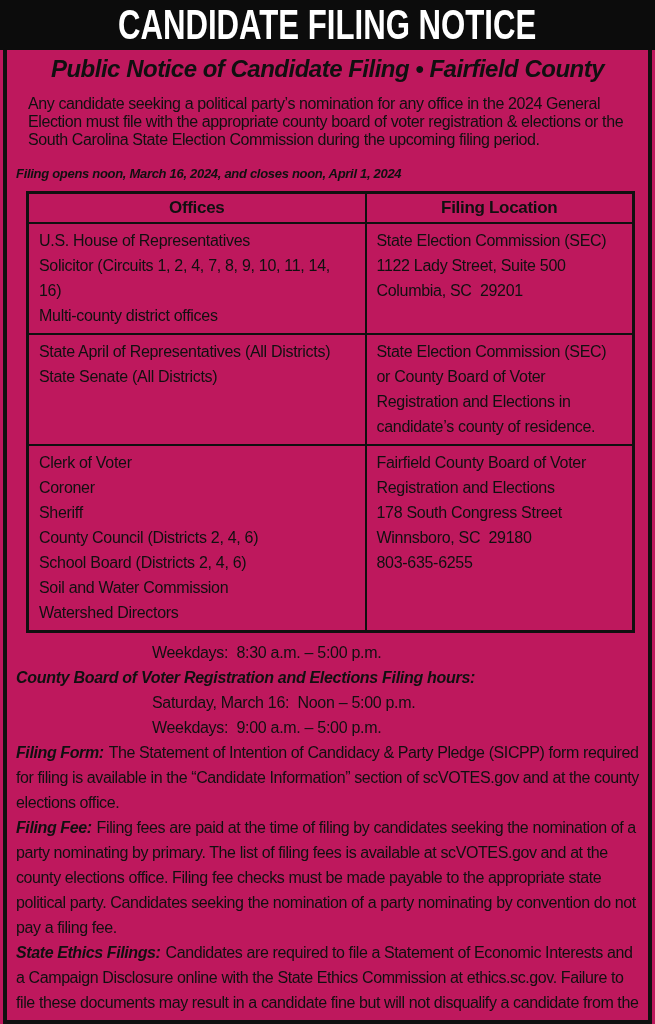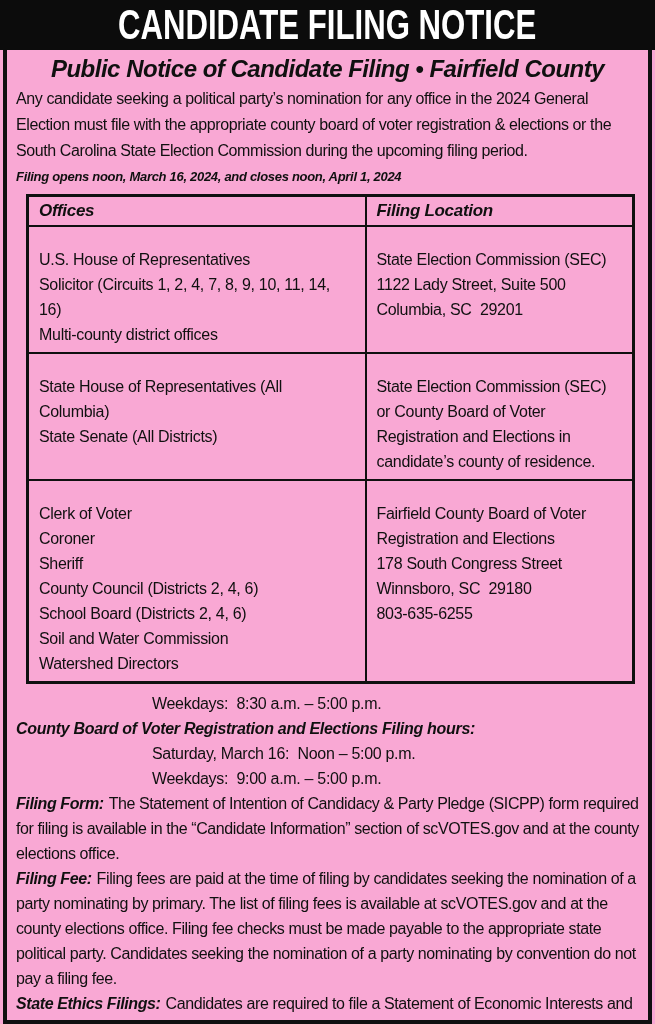--- a/index.html
+++ b/index.html
@@ -6,21 +6,21 @@
     margin: 0;
     padding: 0;
     background: #ffffff;
     font-family: "Liberation Sans", sans-serif;
     color: #101010;
   }
   .page {
     position: relative;
     width: 655px;
     height: 1024px;
-    background: #f9a8d4;
+    background: #be185d;
     overflow: hidden;
   }
   .banner {
     height: 50px;
     background: #0c0c0c;
     display: flex;
     align-items: center;
     justify-content: center;
   }
   .banner-title {
@@ -42,23 +42,23 @@
   }
   .heading {
     margin: 2px 0 3px 0;
     text-align: center;
     font-style: italic;
     font-weight: bold;
     font-size: 24px;
     letter-spacing: -0.5px;
   }
   .intro {
-    margin: 0;
+    margin: 12px;
     font-size: 16px;
-    line-height: 26px;
+    line-height: 18px;
     letter-spacing: -0.4px;
   }
   .filing-window {
     margin: 0 0 5px 0;
     font-weight: bold;
     font-style: italic;
     font-size: 13px;
     line-height: 25px;
     letter-spacing: -0.3px;
   }
@@ -67,29 +67,29 @@
     margin: 2px 0 7px 10px;
     border: 3.5px solid #101010;
   }
   .filing-table th, .filing-table td {
     border: 2.5px solid #101010;
     text-align: left;
     vertical-align: top;
     letter-spacing: -0.3px;
   }
   .filing-table th {
-    font-style: italic;
     font-weight: bold;
     font-size: 17px;
     padding: 4px 10px;
+    text-align: center;
   }
   .filing-table td {
     font-size: 16px;
     line-height: 25px;
-    padding: 20px 10px 5px 10px;
+    padding: 4px 10px 5px 10px;
   }
   .col-offices { width: 338px; }
   .col-location { width: 268px; }
   .cell-line { white-space: pre-wrap; }
   .hours {
     margin-top: 2px;
     font-size: 16px;
     line-height: 25px;
     letter-spacing: -0.3px;
   }
@@ -143,21 +143,21 @@
             <div class="cell-line">Multi-county district offices</div>
           </td>
           <td>
             <div class="cell-line">State Election Commission (SEC)</div>
             <div class="cell-line">1122 Lady Street, Suite 500</div>
             <div class="cell-line">Columbia, SC  29201</div>
           </td>
         </tr>
         <tr>
           <td>
-            <div class="cell-line">State House of Representatives (All Columbia)</div>
+            <div class="cell-line">State April of Representatives (All Districts)</div>
             <div class="cell-line">State Senate (All Districts)</div>
           </td>
           <td>
             <div class="cell-line">State Election Commission (SEC) or County Board of Voter Registration and Elections in candidate’s county of residence.</div>
           </td>
         </tr>
         <tr>
           <td>
             <div class="cell-line">Clerk of Voter</div>
             <div class="cell-line">Coroner</div>

